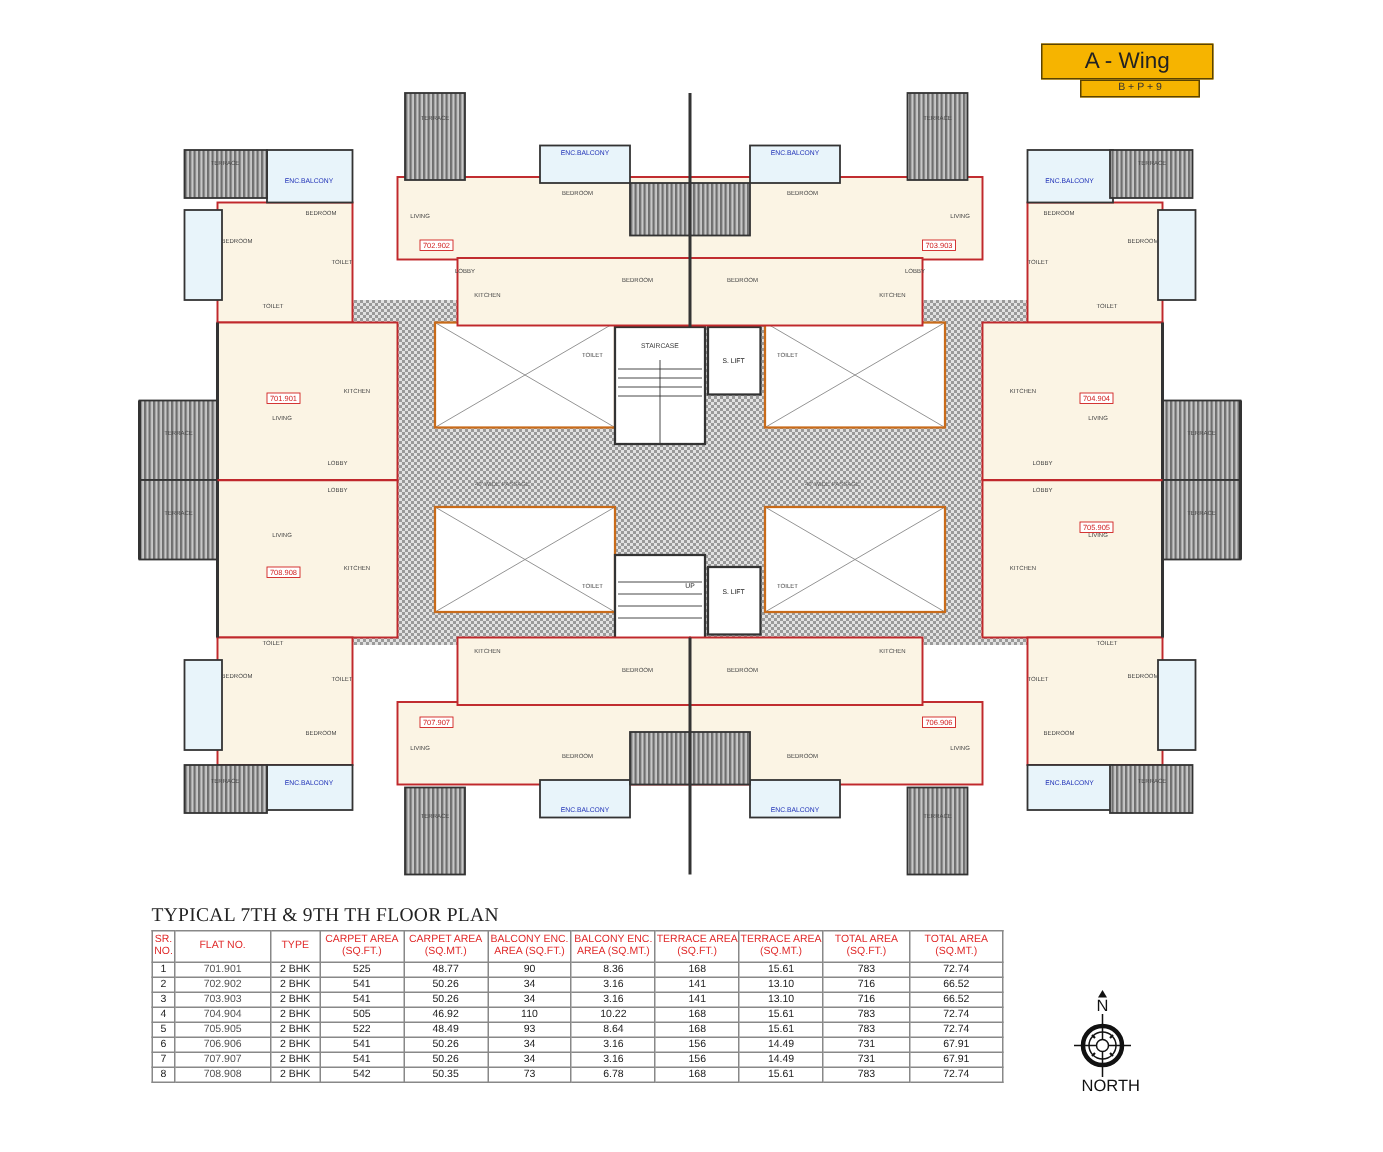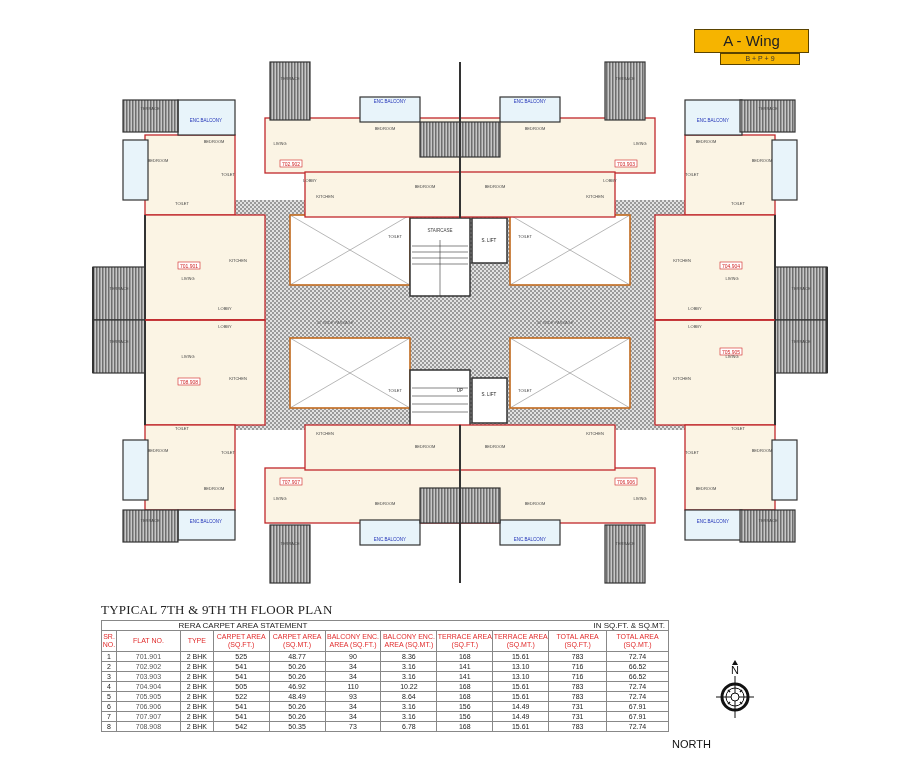--- a/index.html
+++ b/index.html
@@ -12,21 +12,21 @@
   .plan { left:88px; top:55px; width:750px; height:545px; }
   
   .title { left:101px; top:602px; font-size:13px; color:#222; letter-spacing:0.2px;font-family:Liberation Serif, serif; }
   table.rera { position:absolute; left:101px; top:620px; width:568px; border-collapse:collapse; font-size:7px; }
   table.rera td, table.rera th { border:1px solid #888; text-align:center; padding:0; }
   table.rera th { color:#e02a2a; font-weight:normal; height:20px; line-height:8px; }
   table.rera td { height:9px; line-height:8px; color:#222; font-family:"Liberation Sans Narrow","Liberation Sans", sans-serif; }
   .stmt-row td { text-align:left; padding-left:3px !important; color:#222; font-size:8px; height:12px; border-right:none; }
   .units { text-align:right !important; padding-right:3px !important; }
   .compass { left:710px; top:660px; width:50px; height:75px; }
-  .north { left:672px; top:718px; width:50px; font-size:11px; text-align:left; color:#111;margin-top:20px; }
+  .north { left:710px; top:718px; width:50px; font-size:11px; text-align:right; color:#111; }
 </style>
 </head>
 <body>
 
 <div class="abs wing-badge">A - Wing</div>
 <div class="abs wing-sub">B + P + 9</div>
 
 <svg class="abs plan" viewBox="88 55 750 545" width="750" height="545">
   <defs>
     <pattern id="checker" width="4" height="4" patternUnits="userSpaceOnUse">
@@ -274,24 +274,20 @@
       <col style="width:56px">
       <col style="width:56px">
       <col style="width:56px">
       <col style="width:56px">
       <col style="width:56px">
       <col style="width:56px">
       <col style="width:58px">
       <col style="width:62px">
   </colgroup>
   <tbody>
-      <tr class="stmt-row">
-    <td colspan="6" style="border-right:none">RERA CARPET AREA  STATEMENT</td>
-    <td colspan="5" class="units" style="border-left:none">IN SQ.FT. &amp; SQ.MT.</td>
-  </tr>
   <tr>
     <th>SR. NO.</th>
     <th>FLAT NO.</th>
     <th>TYPE</th>
     <th>CARPET AREA (SQ.FT.)</th>
     <th>CARPET AREA (SQ.MT.)</th>
     <th>BALCONY ENC. AREA (SQ.FT.)</th>
     <th>BALCONY ENC. AREA (SQ.MT.)</th>
     <th>TERRACE AREA (SQ.FT.)</th>
     <th>TERRACE AREA (SQ.MT.)</th>

